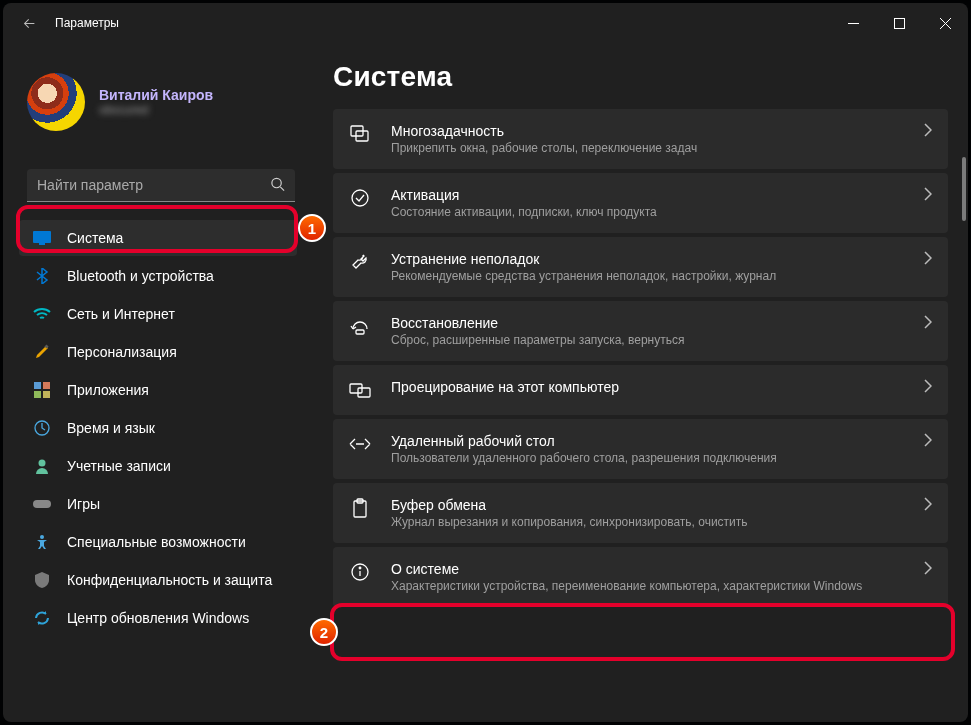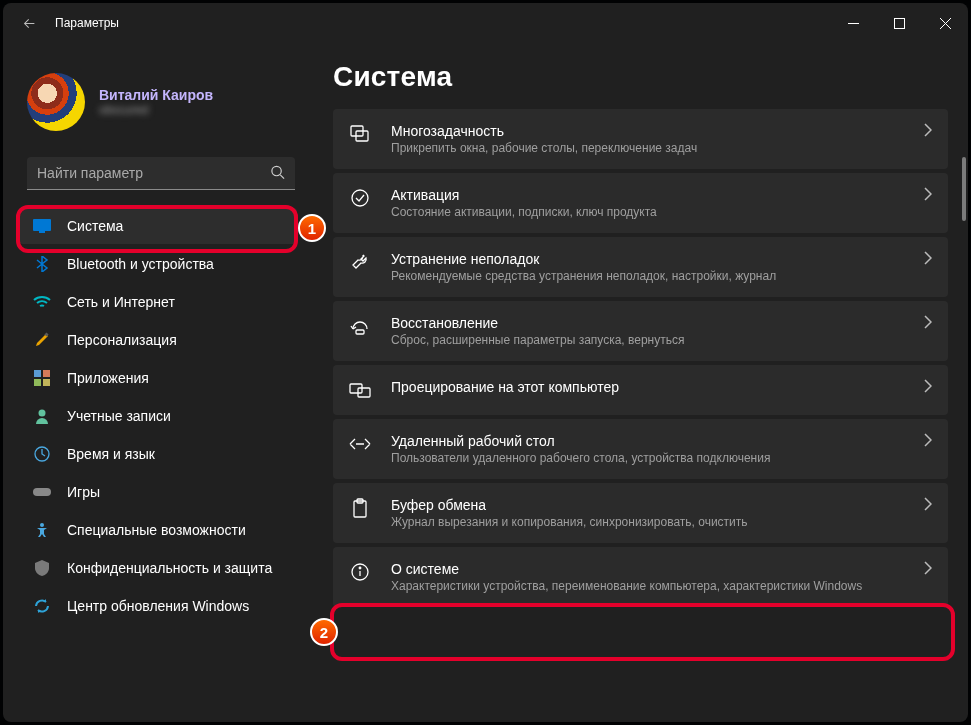--- a/index.html
+++ b/index.html
@@ -62,21 +62,21 @@
 }
 .avatar {
   width: 58px; height: 58px;
   border-radius: 50%;
   background: radial-gradient(circle at 35% 35%, #f7d7b3 0 18%, #8e2c1a 18% 30%, #d63f0e 30% 40%, #233e7a 40% 55%, #f6d600 55% 100%);
   flex-shrink: 0;
 }
 .profile .name { color: #c4b5fd; font-size: 14px; font-weight: 600; }
 .profile .email { color: #999; font-size: 12px; filter: blur(3px); }
 .search {
-  margin: 6px 10px 18px 16px;
+  margin: 18px 10px 18px 16px;
   position: relative;
 }
 .search input {
   width: 100%;
   background: #2d2d2d;
   border: none;
   border-bottom: 1px solid #8a8a8a;
   color: #fff;
   font-size: 14px;
   padding: 8px 34px 8px 10px;
@@ -256,35 +256,35 @@
               <rect x="0" y="0" width="7" height="7" fill="#5a9bd4"></rect>
               <rect x="9" y="0" width="7" height="7" fill="#d47a5a"></rect>
               <rect x="0" y="9" width="7" height="7" fill="#8fba5a"></rect>
               <rect x="9" y="9" width="7" height="7" fill="#c1b45a"></rect>
             </svg>
           </span>
         <span>Приложения</span>
       </div>
       <div class="nav-item">
         <span class="nav-icon">
+            <svg width="16" height="16" viewBox="0 0 16 16" fill="none" stroke="#4aa8e0" stroke-width="1.3">
+              <circle cx="8" cy="8" r="7"></circle>
+              <path d="M8 3v5l3 2"></path>
+            </svg>
+          </span>
+        <span>Время и язык</span>
+      </div>
+      <div class="nav-item">
+        <span class="nav-icon">
             <svg width="16" height="16" viewBox="0 0 16 16" fill="#61c29e">
               <circle cx="8" cy="5" r="3.5"></circle>
               <path d="M2 16a6 6 0 0112 0z"></path>
             </svg>
           </span>
         <span>Учетные записи</span>
-      </div>
-      <div class="nav-item">
-        <span class="nav-icon">
-            <svg width="16" height="16" viewBox="0 0 16 16" fill="none" stroke="#4aa8e0" stroke-width="1.3">
-              <circle cx="8" cy="8" r="7"></circle>
-              <path d="M8 3v5l3 2"></path>
-            </svg>
-          </span>
-        <span>Время и язык</span>
       </div>
       <div class="nav-item">
         <span class="nav-icon">
             <svg width="18" height="12" viewBox="0 0 18 12" fill="#888">
               <rect x="0" y="2" width="18" height="8" rx="4"></rect>
             </svg>
           </span>
         <span>Игры</span>
       </div>
       <div class="nav-item">
@@ -398,21 +398,21 @@
       </div>
 
       <div class="tile">
         <span class="tile-icon">
             <svg width="22" height="16" viewBox="0 0 22 16" fill="none" stroke="#fff" stroke-width="1.3">
               <path d="M1 8l5-5M1 8l5 5M21 8l-5-5M21 8l-5 5M7 8h8"></path>
             </svg>
           </span>
         <div class="tile-text">
             <div class="tile-title">Удаленный рабочий стол</div>
-            <div class="tile-sub">Пользователи удаленного рабочего стола, устройства подключения</div>
+            <div class="tile-sub">Пользователи удаленного рабочего стола, разрешения подключения</div>
           </div>
         <span class="chevron"><svg width="8" height="14" viewBox="0 0 8 14" fill="none" stroke="#bbb" stroke-width="1.5">
               <path d="M1 1l6 6-6 6"></path>
             </svg></span>
       </div>
 
       <div class="tile">
         <span class="tile-icon">
             <svg width="16" height="20" viewBox="0 0 16 20" fill="none" stroke="#fff" stroke-width="1.3">
               <rect x="2" y="3" width="12" height="16" rx="1"></rect>

